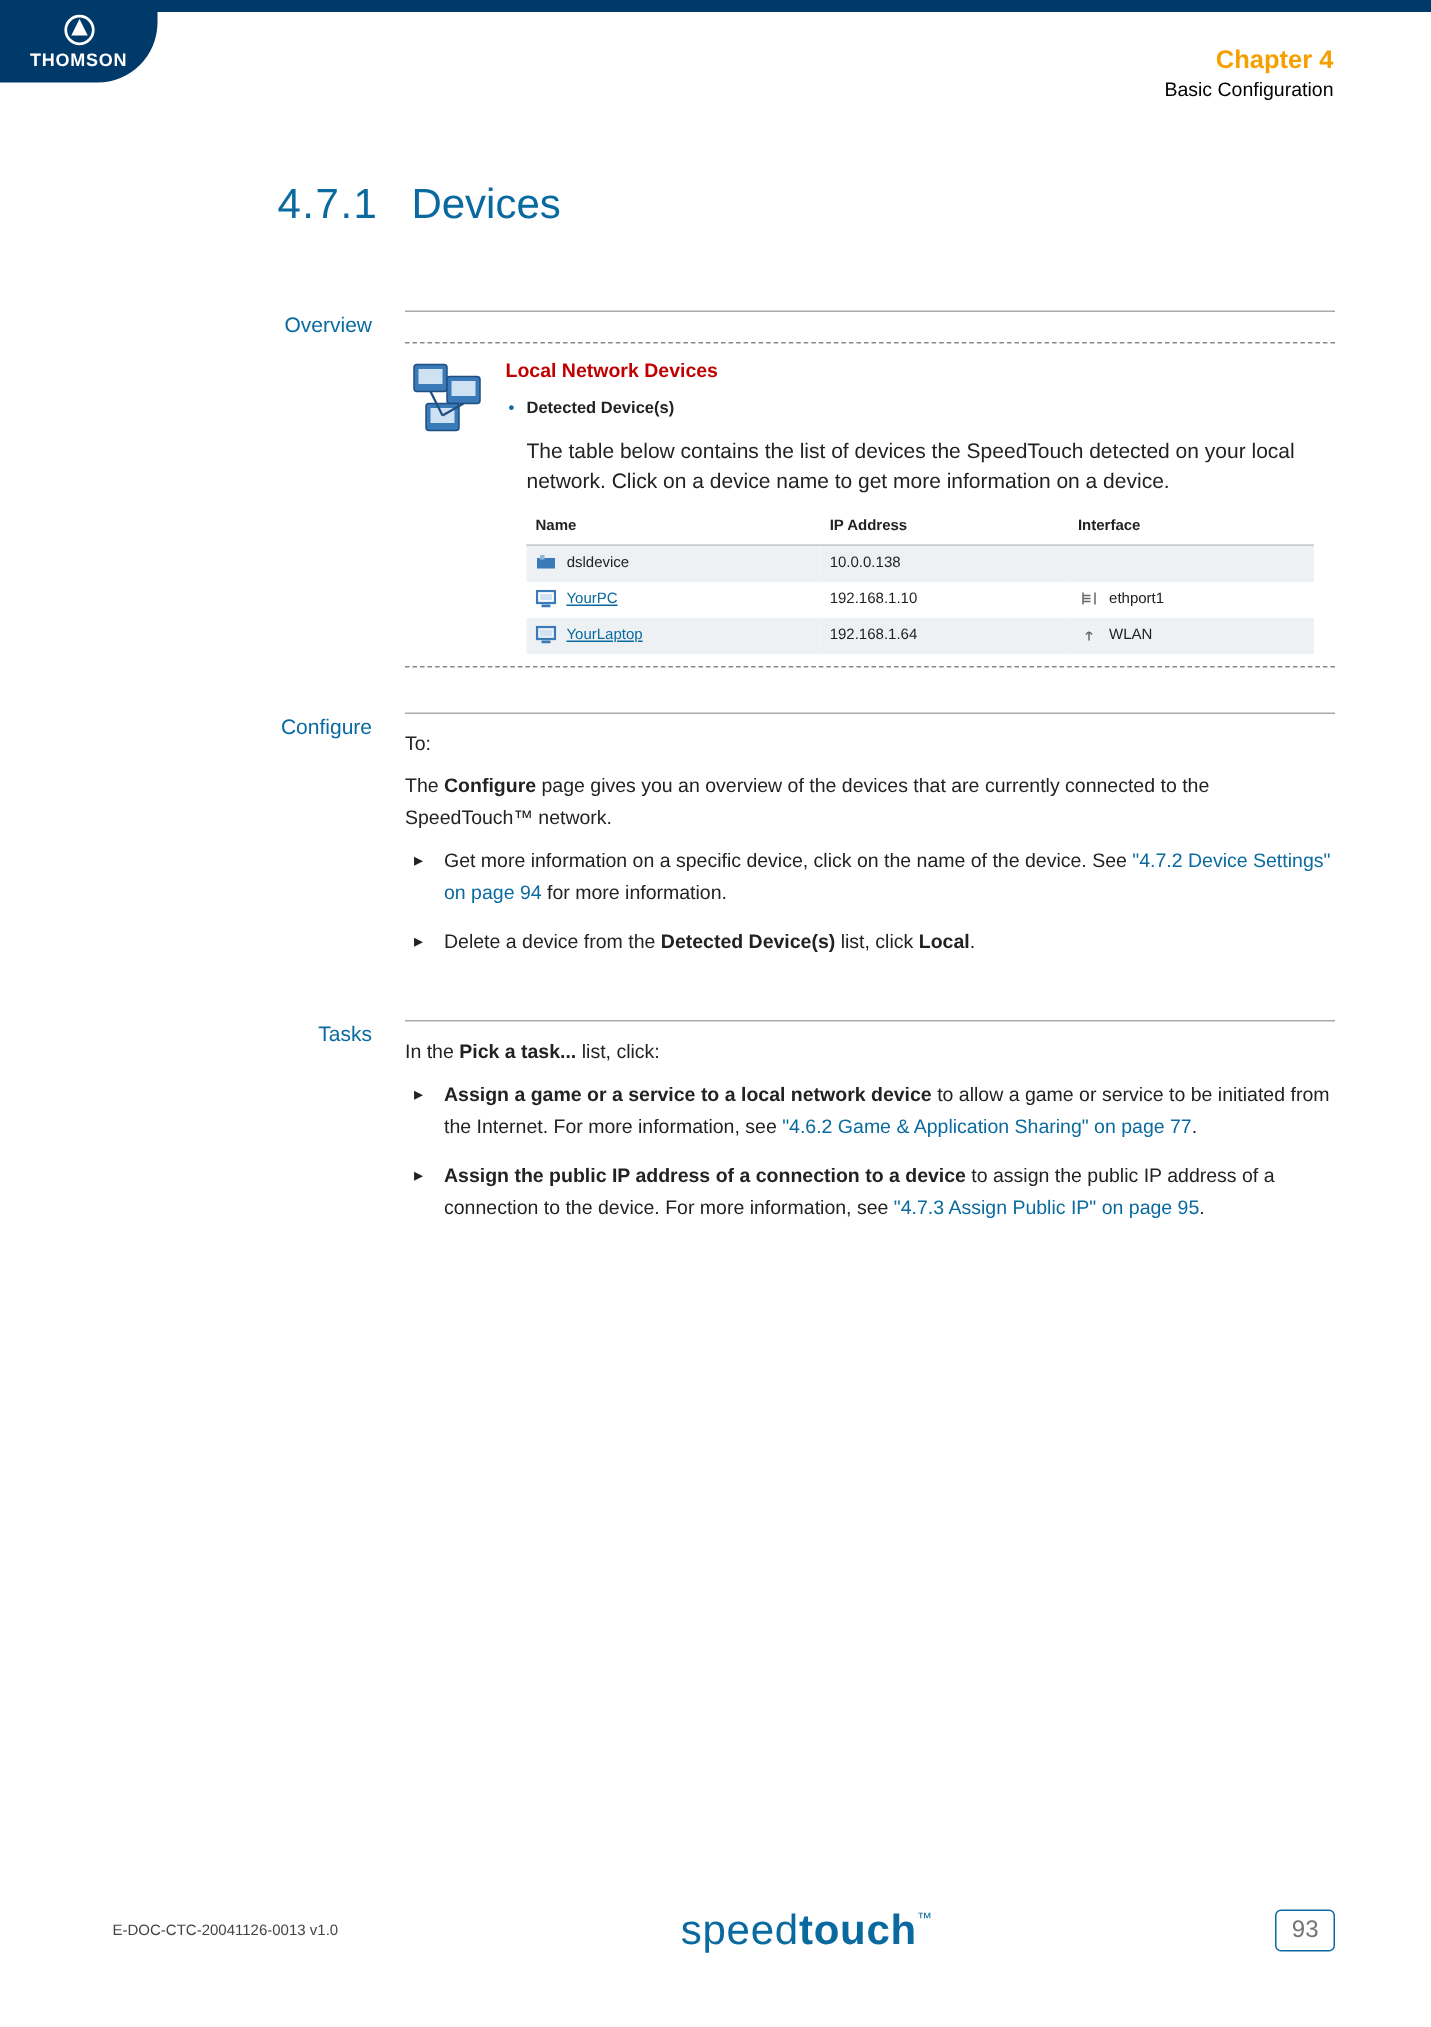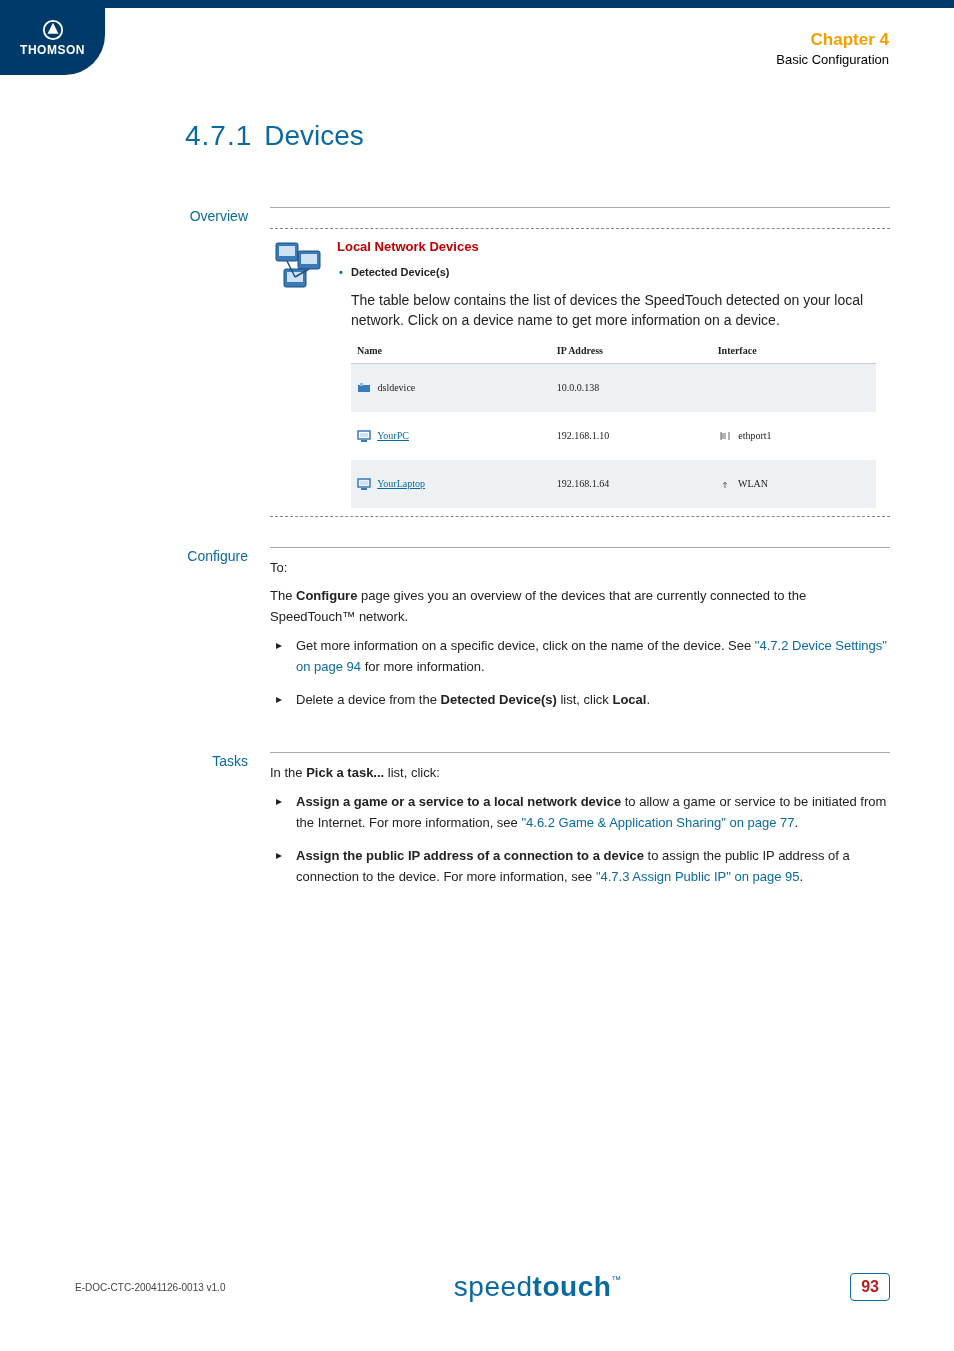--- a/index.html
+++ b/index.html
@@ -15,21 +15,21 @@
     position: absolute;
     top: 0; left: 0;
     width: 100%;
     height: 8px;
     background: #003a6a;
   }
   .logo-corner {
     position: absolute;
     top: 0; left: 0;
     width: 105px;
-    height: 75px;
+    height: 55px;
     background: #003a6a;
     border-bottom-right-radius: 40px;
     display: flex;
     flex-direction: column;
     align-items: center;
     justify-content: center;
     color: #fff;
   }
   .logo-corner svg { margin-bottom: 2px; }
   .logo-corner .brand { font-size: 12px; font-weight: bold; letter-spacing: 0.5px; }
@@ -42,21 +42,21 @@
   .chapter-header .sub { color: #000000; font-size: 13px; margin-top: 2px; }
   .main {
     position: absolute;
     top: 120px;
     left: 75px;
     width: 815px;
   }
   .page-title {
     display: flex;
     align-items: baseline;
-    gap: 12px;
+    gap: 22px;
     color: #0a6aa0;
     font-weight: normal;
     margin-left: 110px;
     margin-bottom: 55px;
   }
   .page-title .num { font-size: 28px; letter-spacing: 1px; }
   .page-title .txt { font-size: 28px; }
   .section {
     display: flex;
     margin-bottom: 30px;
@@ -87,23 +87,23 @@
     margin-top: 10px;
     display: flex;
     gap: 12px;
   }
   .dev-icon-box { width: 55px; height: 55px; flex-shrink:0; }
   .dashed-content { flex: 1; font-size: 11px; }
   .dashed-content .hdr { color: #c00000; font-size: 13px; font-weight: bold; margin-bottom: 6px; }
   .dashed-content .sub-hdr { font-size: 11px; font-weight: bold; margin-left: 14px; position:relative; }
   .dashed-content .sub-hdr::before { content:"•"; color:#0a6aa0; position:absolute; left:-12px; }
   .dashed-content .note { font-size: 14px; margin: 10px 0 8px 14px; line-height:1.4; }
-  .dev-table { width: 100%; border-collapse: collapse; font-size: 10px; margin-left:14px; width:calc(100% - 28px);font-family:Liberation Serif, serif; }
+  .dev-table { width: 100%; border-collapse: collapse; font-size: 10px; margin-left:14px; width:calc(100% - 28px); }
   .dev-table th { text-align:left; padding:4px 6px; font-weight:bold; border-bottom:1px solid #ccc;}
-  .dev-table td { padding:16px 6px; }
+  .dev-table td { padding:4px 6px; }
   .dev-table tr.alt { background:#eef1f3; }
   .dev-table .dev-link { color:#0a6aa0; text-decoration:underline; }
   .dev-table .ico { display:inline-block; width:14px; height:12px; vertical-align:middle; margin-right:4px; }
   ul.bullets { list-style:none; margin:6px 0; }
   ul.bullets li { position:relative; padding-left:26px; margin-bottom:12px; line-height:1.6;}
   ul.bullets li::before { content:"▸"; color:#222; position:absolute; left:6px; top:0; font-size:12px;}
   .footer {
     position: absolute;
     bottom: 48px;
     left: 75px;
@@ -114,23 +114,23 @@
   }
   .footer .docid { font-size: 10px; color:#444; }
   .footer .product { font-size: 28px; color:#0a6aa0; font-family: Arial, sans-serif; letter-spacing:0.5px; }
   .footer .product .light { font-weight:300; }
   .footer .product .bold { font-weight:bold; }
   .footer .product .tm { font-size:10px; vertical-align: top; position:relative; top:3px;}
   .footer .pagenum {
     border:1.5px solid #0a6aa0;
     border-radius:4px;
     padding:4px 10px;
-    font-weight:bold;
+    font-weight:normal;
     font-size:16px;
-    color:#b91c1c;
+    color:#737373;
   }
 </style>
 </head>
 <body>
 
 <div class="top-bar"></div>
 
 <div class="logo-corner">
   <svg width="22" height="22" viewBox="0 0 24 24" fill="#fff">
       <circle cx="12" cy="12" r="10" fill="none" stroke="#fff" stroke-width="2"></circle>

